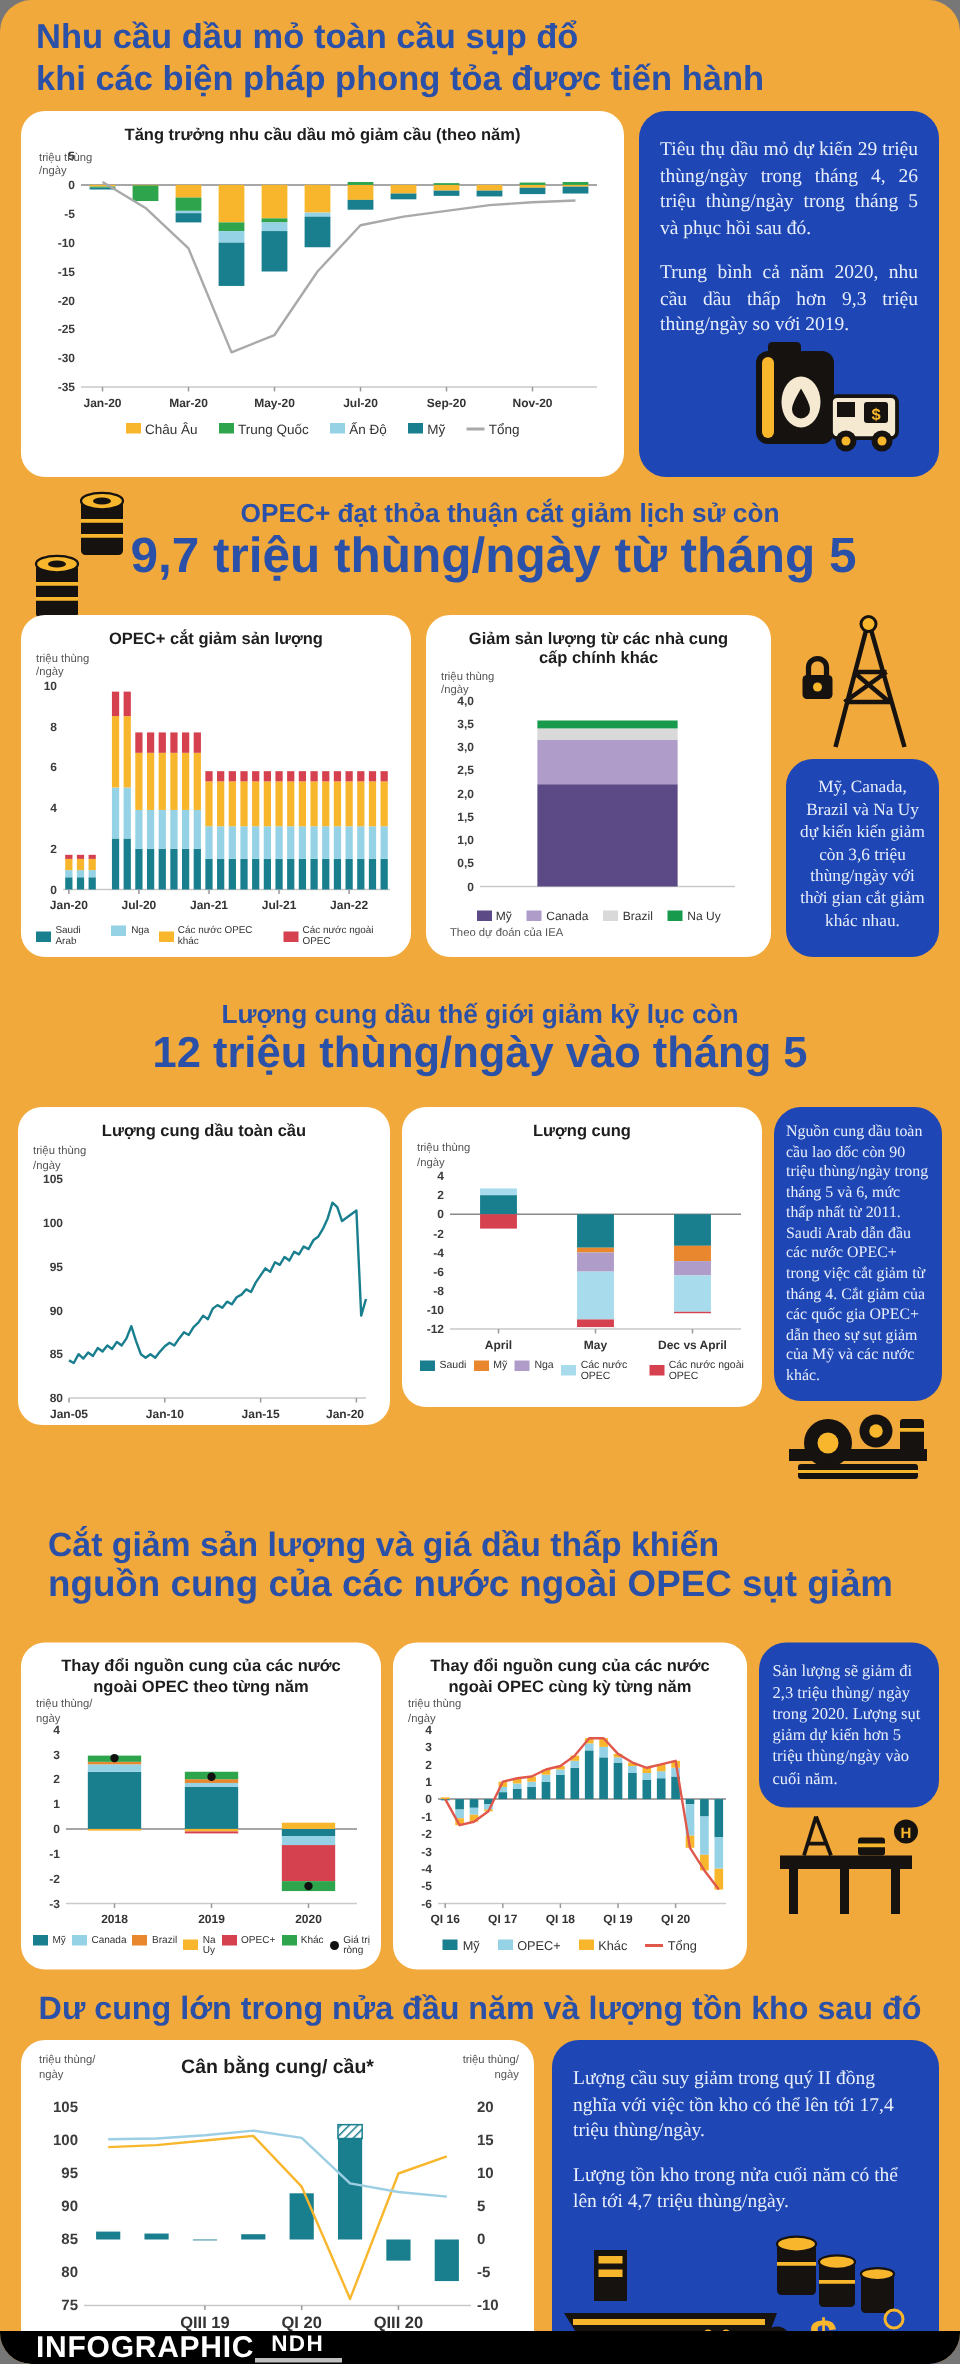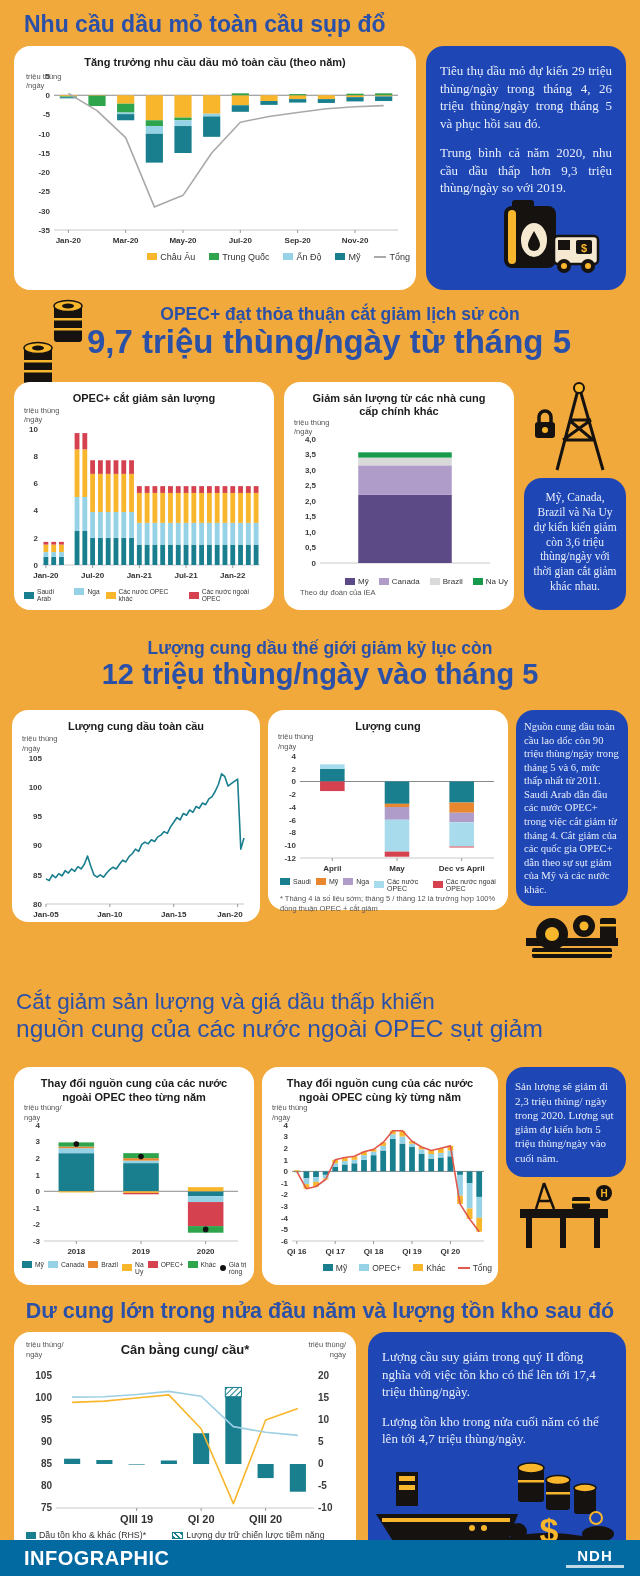--- a/index.html
+++ b/index.html
@@ -1,49 +1,49 @@
 <!DOCTYPE html>
 <html><head>
 <meta charset="utf-8">
 <style>
   * { margin:0; padding:0; box-sizing:border-box; }
   body { background:#777; font-family:"Liberation Sans", sans-serif; }
   .page { width:640px; height:1576px; background:#F2A93C; overflow:hidden; position:relative;
-          font-family:"Liberation Sans", sans-serif; }
+          font-family:"Liberation Sans", sans-serif;border-radius:21px; }
   
   .h-main { padding:10px 0 0 24px; color:#2B50A8; font-weight:700; font-size:23px; line-height:1.22; }
   .h-center { text-align:center; color:#2B50A8; font-weight:700; }
   .h-small { font-size:17.5px; }
   .h-big { font-size:33px; line-height:1.05; }
   .h-big2 { font-size:29px; line-height:1.05; }
-  .h-left { padding-left:16px; color:#2B50A8; font-weight:400; }
+  .h-left { padding-left:32px; color:#2B50A8; font-weight:700; }
   .h4-l1 { font-size:22.5px; } .h4-l2 { font-size:24.5px; }
   .h5 { text-align:center; color:#2B50A8; font-weight:700; font-size:21.5px; }
   
   .row { display:flex; align-items:stretch; }
   .card { background:#fff; border-radius:16px; padding:8px 6px 6px 6px; position:relative; }
   .ctitle { text-align:center; font-weight:700; font-size:11px; color:#1d1d1d; line-height:1.25; padding:2px 8px 0 8px; }
   .unit { position:absolute; font-size:7.5px; color:#555; line-height:1.25; }
   .unit span { display:block; }
   .bluebox { background:#1E46B4; border-radius:18px; color:#E8EEFB; }
   .bluebox p { margin:0;font-family:Liberation Serif, serif; }
   .note { font-size:7.5px; color:#555; padding:2px 6px 0 10px; line-height:1.3; }
   
-  .legend { display:flex; align-items:flex-start; justify-content:flex-end; color:#333; }
+  .legend { display:flex; align-items:flex-start; justify-content:center; color:#333; }
   .lg-item { display:flex; align-items:center; gap:3px; }
   .chip { width:10px; height:7px; display:inline-block; flex:0 0 auto; }
   .chip-line { width:12px; height:2px; display:inline-block; flex:0 0 auto; }
   .chip-dot { width:6px; height:6px; border-radius:50%; background:#111; display:inline-block; flex:0 0 auto; }
   .chip-hatch { width:11px; height:7px; display:inline-block; flex:0 0 auto; border:1px solid #197F8E;
     background:repeating-linear-gradient(45deg,#197F8E 0 1.5px,#fff 1.5px 4px); }
   svg text { font-family:"Liberation Sans", sans-serif; }
   
   .source { font-style:italic; font-size:8px; color:#5d5540; padding:6px 0 0 14px; }
-  .footer { position:absolute; left:0; right:0; bottom:0; height:36px; background:#0369a1;
-            display:flex; align-items:center; justify-content:space-between; padding:0 16px 0 24px; }
+  .footer { position:absolute; left:0; right:0; bottom:0; height:22px; background:#000000;
+            display:flex; align-items:center; padding:0 16px 0 24px; }
   .brand { color:#fff; font-weight:700; font-size:20px; letter-spacing:0.5px; }
   .ndh { text-align:center; }
   .ndh .ndh-t { color:#fff; font-weight:700; font-size:15px; letter-spacing:1px; line-height:1; }
   .ndh .ndh-sub { margin-top:2px; height:3px; width:58px; background:rgba(255,255,255,0.75); }
 </style>
 </head>
 <body>
 
 <svg width="0" height="0" style="position:absolute">
   <defs>
@@ -51,25 +51,26 @@
       <rect width="4" height="4" fill="#ffffff"></rect>
       <line x1="0" y1="0" x2="0" y2="4" stroke="#197F8E" stroke-width="2"></line>
     </pattern>
   </defs>
 </svg>
 
 <div class="page">
 
   <div class="h-main">
     <div>Nhu cầu dầu mỏ toàn cầu sụp đổ</div>
+    <div>khi các biện pháp phong tỏa được tiến hành</div>
   </div>
 
   <div class="row" style="padding:0 14px; gap:10px; margin-top:8px;">
     <div class="card" style="flex:0 0 402px; height:244px;">
-      <div class="ctitle">Tăng trưởng nhu cầu dầu mỏ toàn cầu (theo năm)</div>
+      <div class="ctitle">Tăng trưởng nhu cầu dầu mỏ giảm cầu (theo năm)</div>
       <div class="unit" style="left:12px; top:26px;">
         <span>triệu thùng</span>
           <span>/ngày</span>
       </div>
       <svg width="388" height="176" viewBox="0 0 388 176">
           <text x="30" y="8.8" text-anchor="end" font-size="8" font-weight="600" fill="#3b3b3b">5</text>
           <text x="30" y="28.05" text-anchor="end" font-size="8" font-weight="600" fill="#3b3b3b">0</text>
           <text x="30" y="47.3" text-anchor="end" font-size="8" font-weight="600" fill="#3b3b3b">-5</text>
           <text x="30" y="66.55" text-anchor="end" font-size="8" font-weight="600" fill="#3b3b3b">-10</text>
           <text x="30" y="85.8" text-anchor="end" font-size="8" font-weight="600" fill="#3b3b3b">-15</text>
@@ -487,21 +488,20 @@
           </span>
           <span class="lg-item">
             <span class="chip" style="background: rgb(168, 220, 236);"></span>
             <span>Các nước OPEC</span>
           </span>
           <span class="lg-item">
             <span class="chip" style="background: rgb(213, 65, 79);"></span>
             <span>Các nước ngoài OPEC</span>
           </span>
         </div>
-      <div class="note" style="padding-left:6px;">* Tháng 4 là số liệu sớm; tháng 5 / tháng 12 là trường hợp 100% đồng thuận OPEC + cắt giảm</div>
     </div>
     <div style="flex:1; display:flex; flex-direction:column;">
       <div class="bluebox" style="width:100%; padding:10px 8px; font-size:10.6px; line-height:1.28;">
         <p>Nguồn cung dầu toàn cầu lao dốc còn 90 triệu thùng/ngày trong tháng 5 và 6, mức thấp nhất từ 2011. Saudi Arab dẫn đầu các nước OPEC+ trong việc cắt giảm từ tháng 4. Cắt giảm của các quốc gia OPEC+ dẫn theo sự sụt giảm của Mỹ và các nước khác.</p>
       </div>
       <svg width="100" height="56" viewBox="0 0 100 56" style="margin:2px auto 0;">
         <rect x="4" y="30" width="92" height="8" fill="#15120F"></rect>
         <circle cx="30" cy="26" r="16" fill="#15120F"></circle>
           <circle cx="30" cy="26" r="7" fill="#F8B62D"></circle>
         <circle cx="62" cy="18" r="11" fill="#15120F"></circle>

